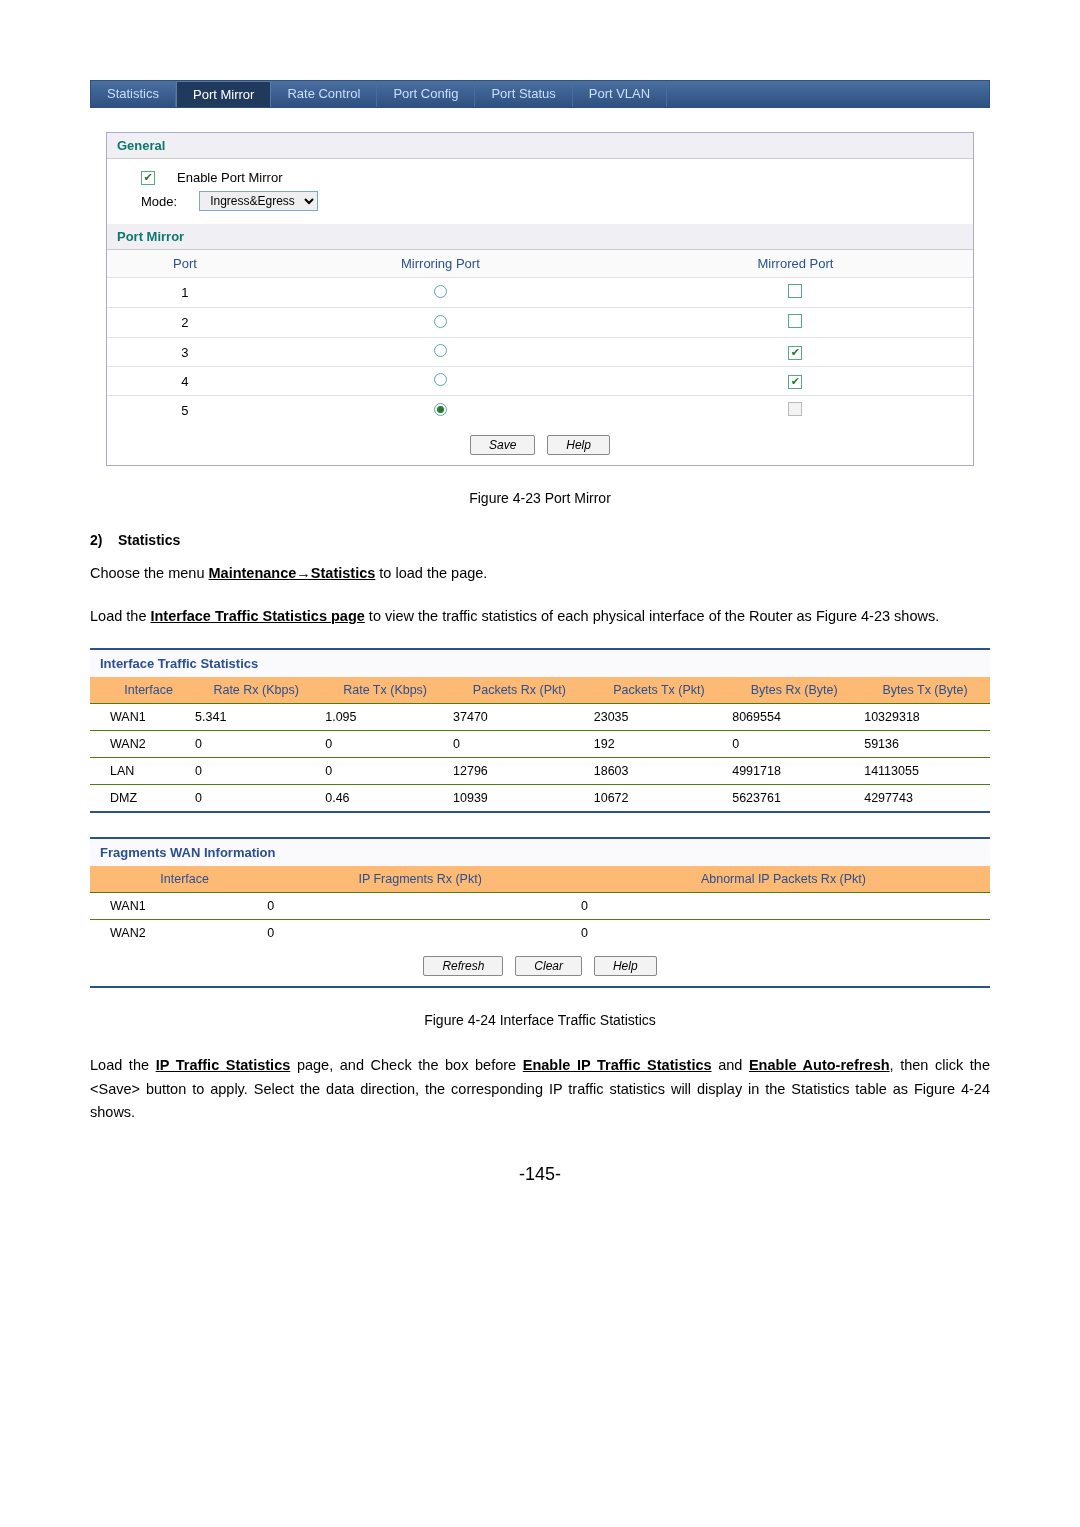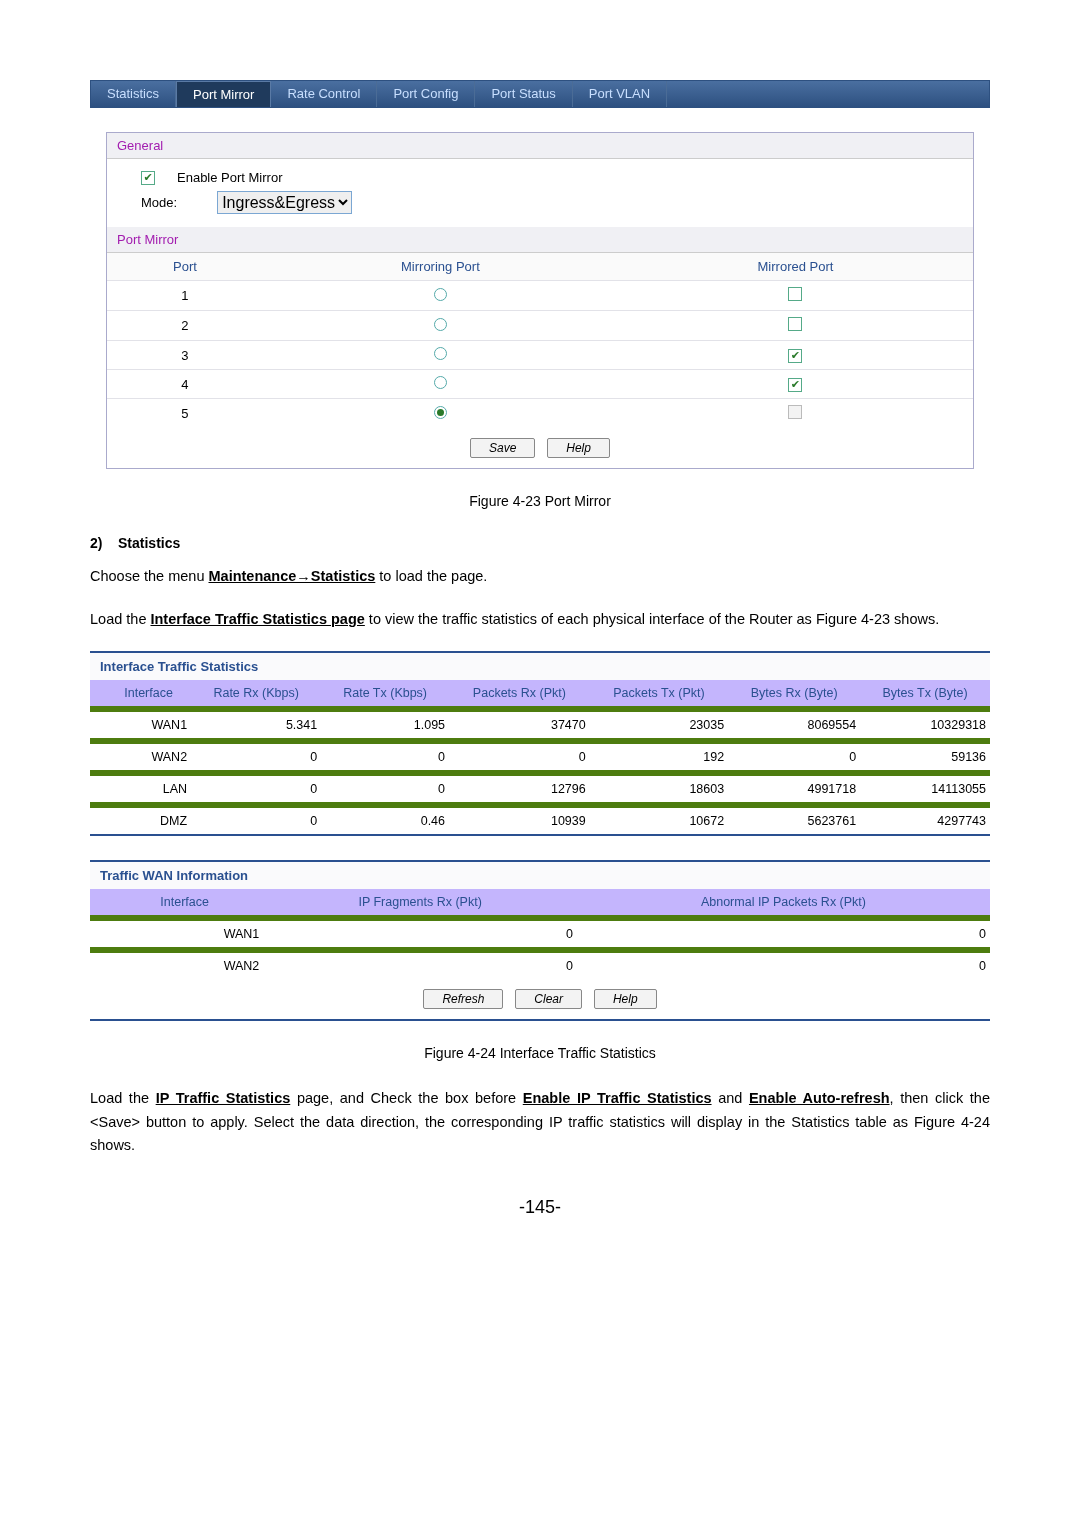--- a/index.html
+++ b/index.html
@@ -36,33 +36,33 @@
 
   
   .panel {
     border: 1px solid #aac;
     margin: 0 16px 24px 16px;
     background: #fff;
   }
   .panel-head {
     background: #f0f0f4;
     border-bottom: 1px solid #ccc;
-    color: #a21caf;
-    font-weight: normal;
+    color: #0f766e;
+    font-weight: bold;
     font-size: 13px;
     padding: 5px 10px;
   }
   .panel-body { padding: 8px 14px 10px 14px; font-size: 13px; }
   .row { display: flex; align-items: center; padding: 3px 0 3px 20px; gap: 16px; }
   .row label { margin-left: 6px; }
   .row select {
-    margin-left: 24px;
+    margin-left: 6px;
     border: 1px solid #7ba7d3;
-    font-size: 16px;
-    padding: 1px 0;
+    font-size: 12px;
+    padding: 1px 6px;
   }
   .checkbox {
     width: 14px; height: 14px; border: 1px solid #5a8; display: inline-flex;
     align-items: center; justify-content: center; font-size: 11px; color: #2a7a2a;
     background: #fff;
   }
   .checkbox.checked::before { content: "✔"; }
   .checkbox.disabled { border-color: #bbb; background:#f3f3f3; }
 
   
@@ -98,22 +98,22 @@
   .stats-panel {
     border-top: 2px solid #2a5090;
     border-bottom: 2px solid #2a5090;
     margin: 4px 0 24px 0;
   }
   .stats-head {
     color:#2a5090; font-weight:bold; font-size:13px;
     padding:6px 10px; background:#fafafc;
   }
   .stats-table { width:100%; border-collapse:collapse; font-size:12.5px; }
-  .stats-table th { color:#2a5090; font-weight:normal; padding:6px 4px; background:#c4b5fd; }
-  .stats-table td { text-align:right; padding:6px 4px; border-top:6px solid #4d7c0f; }
+  .stats-table th { color:#2a5090; font-weight:normal; padding:6px 4px; background:#fdba74; }
+  .stats-table td { text-align:left; padding:6px 4px; border-top:1px solid #4d7c0f; }
   .stats-table td:first-child, .stats-table th:first-child { padding-left:20px; }
 
   .pagenum { text-align:center; margin-top:40px; font-size:18px; }
 </style>
 </head>
 <body>
 
 <div class="tab-bar">
   <div class="tab">Statistics</div>
   <div class="tab active">Port Mirror</div>
@@ -244,21 +244,21 @@
           <td>10939</td>
           <td>10672</td>
           <td>5623761</td>
           <td>4297743</td>
         </tr>
       </tbody>
   </table>
 </div>
 
 <div class="stats-panel">
-  <div class="stats-head">Traffic WAN Information</div>
+  <div class="stats-head">Fragments WAN Information</div>
   <table class="stats-table">
     <thead>
         <tr id="awi-head">
           <th>Interface</th>
           <th>IP Fragments Rx (Pkt)</th>
           <th>Abnormal IP Packets Rx (Pkt)</th>
         </tr>
       </thead>
     <tbody id="awi-body">
         <tr>

